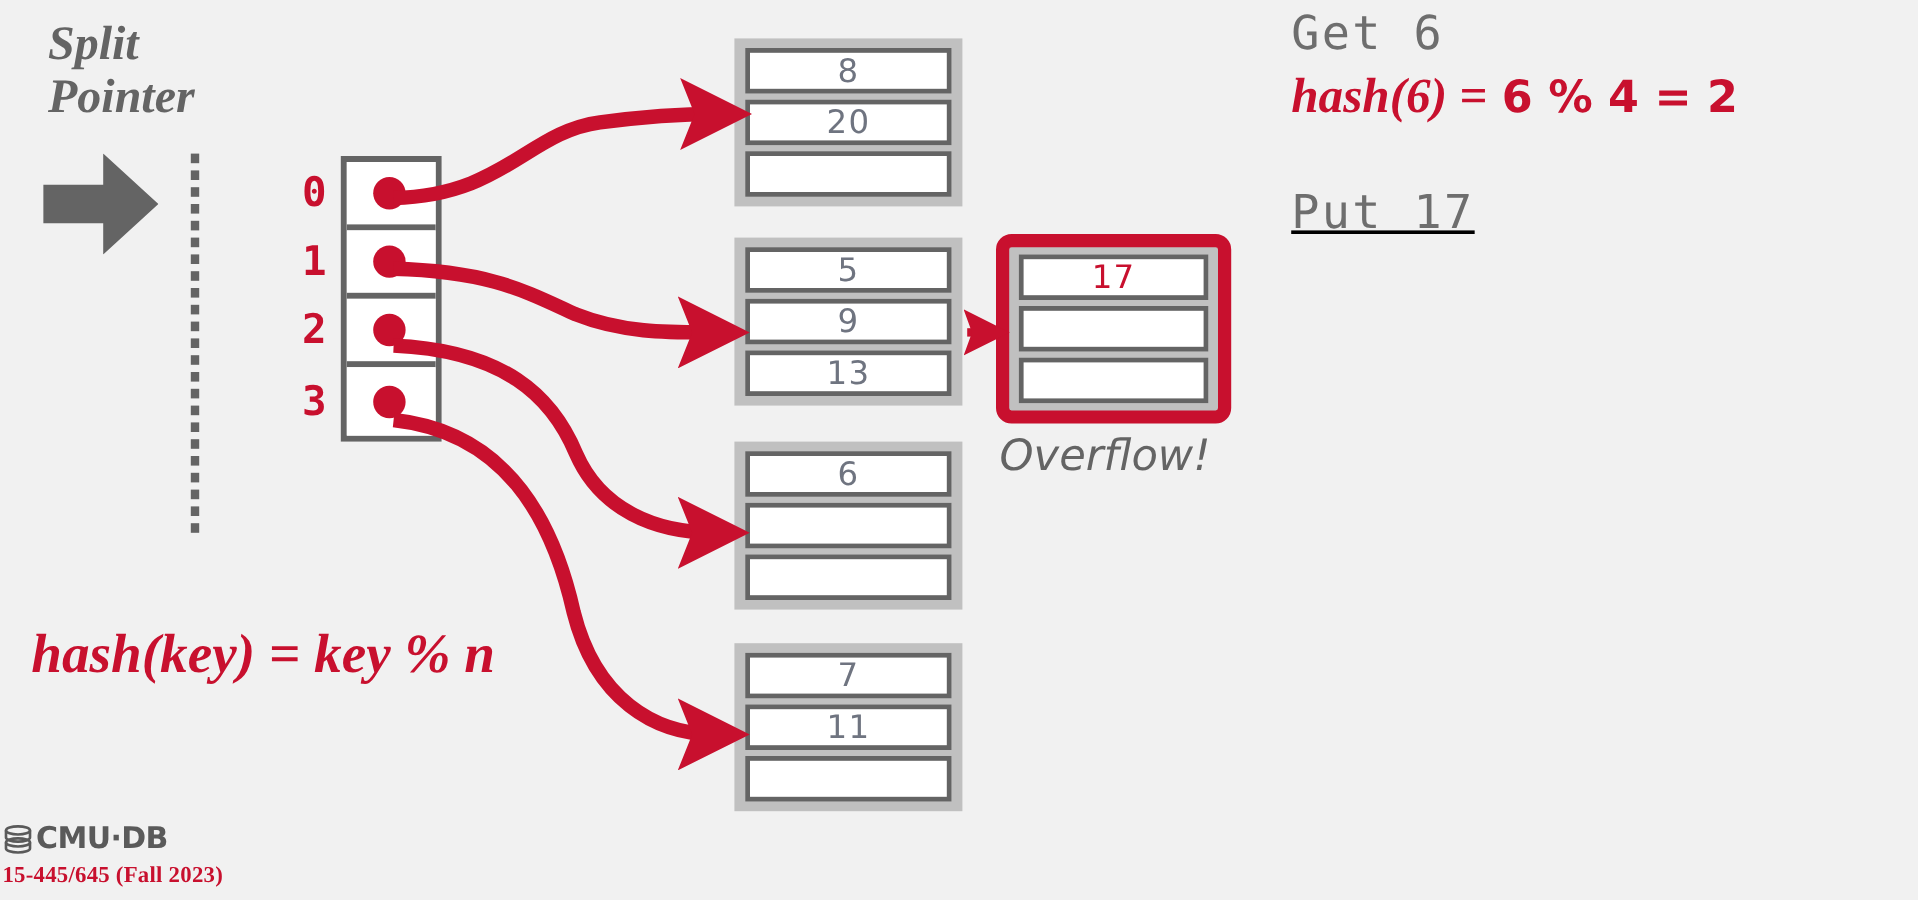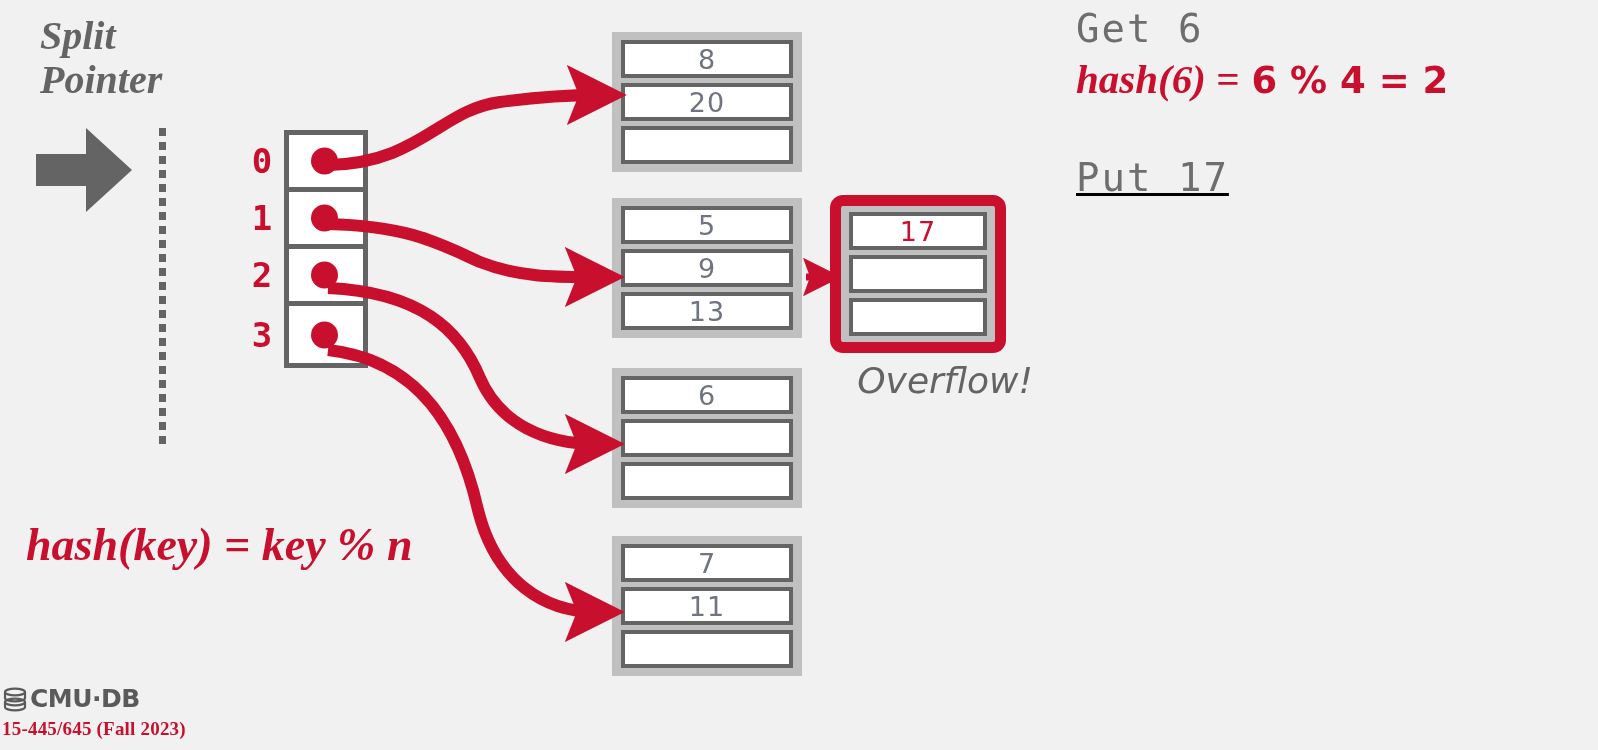--- a/index.html
+++ b/index.html
@@ -124,37 +124,37 @@
   #bucket-0 { left: 612px; top: 32px; }
   #bucket-1 { left: 612px; top: 198px; }
   #bucket-2 { left: 612px; top: 368px; }
   #bucket-3 { left: 612px; top: 536px; }
 
   
   #overflow-bucket {
     position: absolute;
     left: 830px;
     top: 195px;
-    width: 176px;
+    width: 196px;
     border: 11px solid #c8102e;
     border-radius: 13px;
     background: #c0c0c0;
     padding: 6px 8px;
     box-sizing: border-box;
   }
   #overflow-bucket .bucket-slot {
     color: #c8102e;
     font-weight: normal;
   }
   #overflow-label {
     position: absolute;
     left: 833px;
     top: 360px;
     width: 200px;
-    text-align: right;
+    text-align: left;
     font-family: "DejaVu Sans", sans-serif;
     font-style: italic;
     font-size: 36px;
     color: #646464;
   }
 
   
   #arrows-layer {
     position: absolute;
     left: 0;

